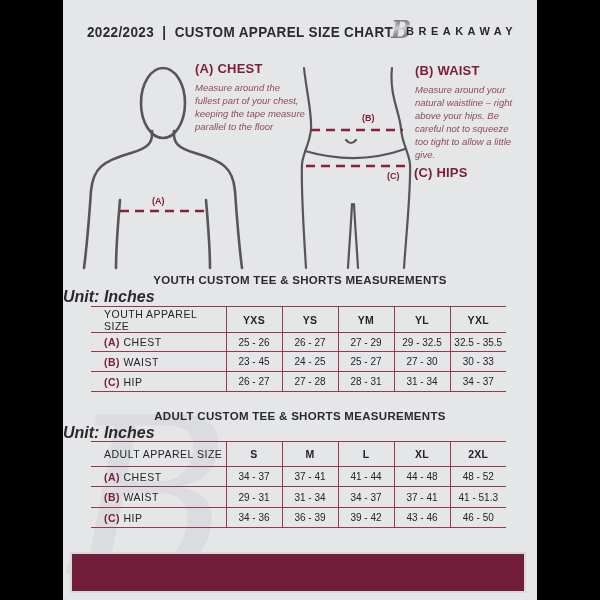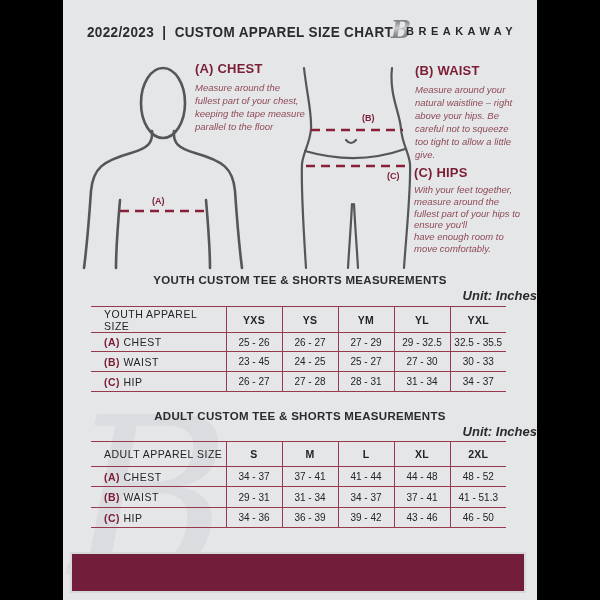--- a/index.html
+++ b/index.html
@@ -17,22 +17,22 @@
   
   .figures{position:absolute;left:0;top:55px;z-index:1;}
   .sec-heading{position:absolute;z-index:1;font-size:13px;font-weight:bold;color:#7a1d35;letter-spacing:.2px;}
   .desc{position:absolute;z-index:1;font-style:italic;font-size:9.5px;line-height:13px;color:#8e4a58;}
   .desc.tight{line-height:11.8px;white-space:pre-line;}
   .marker{position:absolute;z-index:2;font-size:9px;font-weight:bold;color:#7a1d35;}
 
   
   .tbl-title{position:absolute;left:0;width:100%;text-align:center;z-index:1;
              font-size:11.5px;font-weight:bold;color:#2b2b2d;letter-spacing:.3px;}
-  .tbl-unit{position:absolute;left:0;width:100%;text-align:right;z-index:1;
-            font-size:13px;font-weight:bold;font-style:italic;color:#2b2b2d;}
+  .tbl-unit{position:absolute;left:0;width:100%;text-align:left;z-index:1;
+            font-size:16px;font-weight:bold;font-style:italic;color:#2b2b2d;}
   table.size{position:absolute;left:28px;width:415px;border-collapse:collapse;table-layout:fixed;
              z-index:1;color:#242426;}
   table.size td{padding:0;border-left:1px solid #96394e;overflow:hidden;}
   table.size td:first-child{border-left:none;}
   table.size tr{border-bottom:1.5px solid #96394e;}
   table.size tr.head{border-top:1.5px solid #96394e;}
   td.rowlabel{padding-left:13px !important;font-size:10.5px;letter-spacing:.5px;}
   td.sizecol{text-align:center;font-weight:bold;font-size:10.5px;letter-spacing:.3px;margin-left:20px;}
   td.val{text-align:center;font-size:10px;}
   .pfx{color:#7a1d35;font-weight:bold;}
@@ -98,22 +98,20 @@
     <span class="marker" style="left:299px;top:113px;">(B)</span>
     <span class="marker" style="left:324px;top:171px;">(C)</span>
 
     <div class="sec-heading" style="left:132px;top:61px;">(A) CHEST</div>
     <div class="desc" style="left:132px;top:81px;width:112px;">Measure around the fullest part of your chest, keeping the tape measure parallel to the floor</div>
 
     <div class="sec-heading" style="left:352px;top:63px;">(B) WAIST</div>
     <div class="desc" style="left:352px;top:83px;width:104px;">Measure around your natural waistline – right above your hips. Be careful not to squeeze too tight to allow a little give.</div>
 
     <div class="sec-heading" style="left:351px;top:165px;">(C) HIPS</div>
-    <div class="desc tight" style="left:351px;top:184px;width:112px;">With your feet together, measure around the fullest part of your hips to ensure you'll
-have enough room to move comfortably.</div>
 
     <div class="tbl-title" style="top:274px;">YOUTH CUSTOM TEE &amp; SHORTS MEASUREMENTS</div>
     <div class="tbl-unit" style="top:288px;">Unit: Inches</div>
     <table class="size" id="youth-table">
       <colgroup>
           <col style="width:135px">
           <col style="width:56px">
           <col style="width:56px">
           <col style="width:56px">
           <col style="width:56px">

